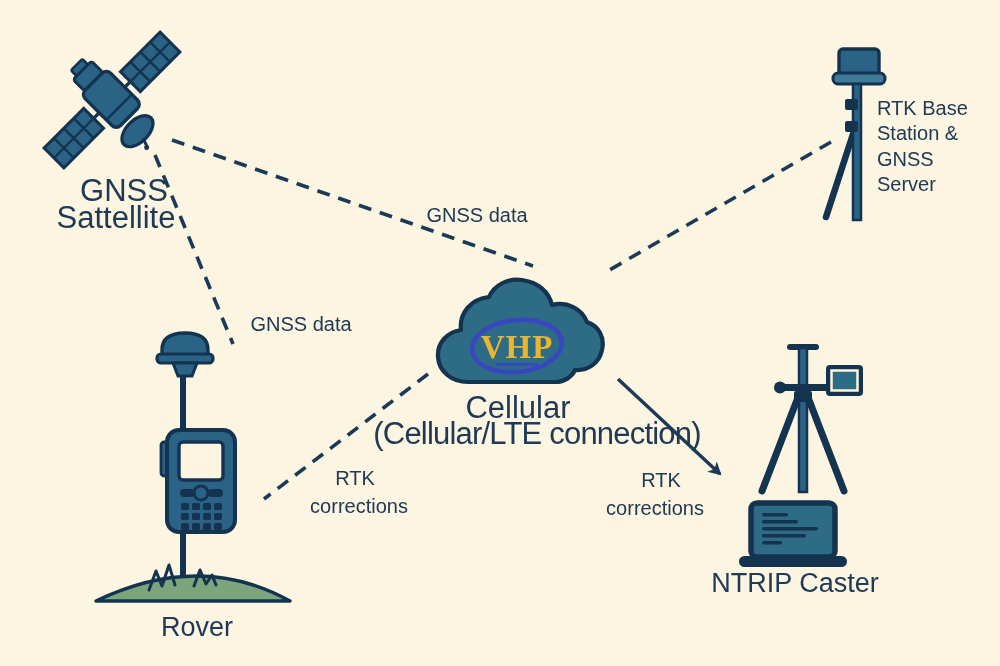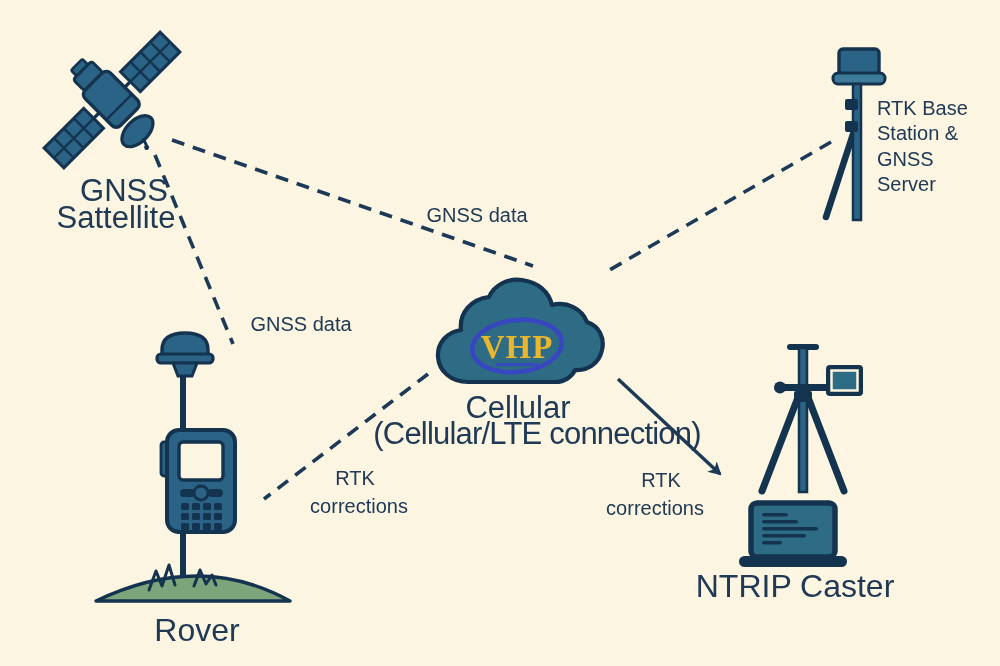--- a/index.html
+++ b/index.html
@@ -43,21 +43,21 @@
     fill:var(--logo_gold);text-anchor:middle;
   }
   
   .lbl{
     position:absolute;white-space:nowrap;
     color:var(--text_navy);
     font-size:20px;line-height:1.1;
   }
   .ctr{transform:translateX(-50%);}
   .fs25{font-size:31px;}
-  .fs27{font-size:32px;}
+  .fs27{font-size:27px;}
   .tight{letter-spacing:-0.8px;}
   .tight2{letter-spacing:-0.5px;}
 </style>
 </head>
 <body>
 
 <div class="canvas">
 
   <svg width="1000" height="666" viewBox="0 0 1000 666">
     <defs>

